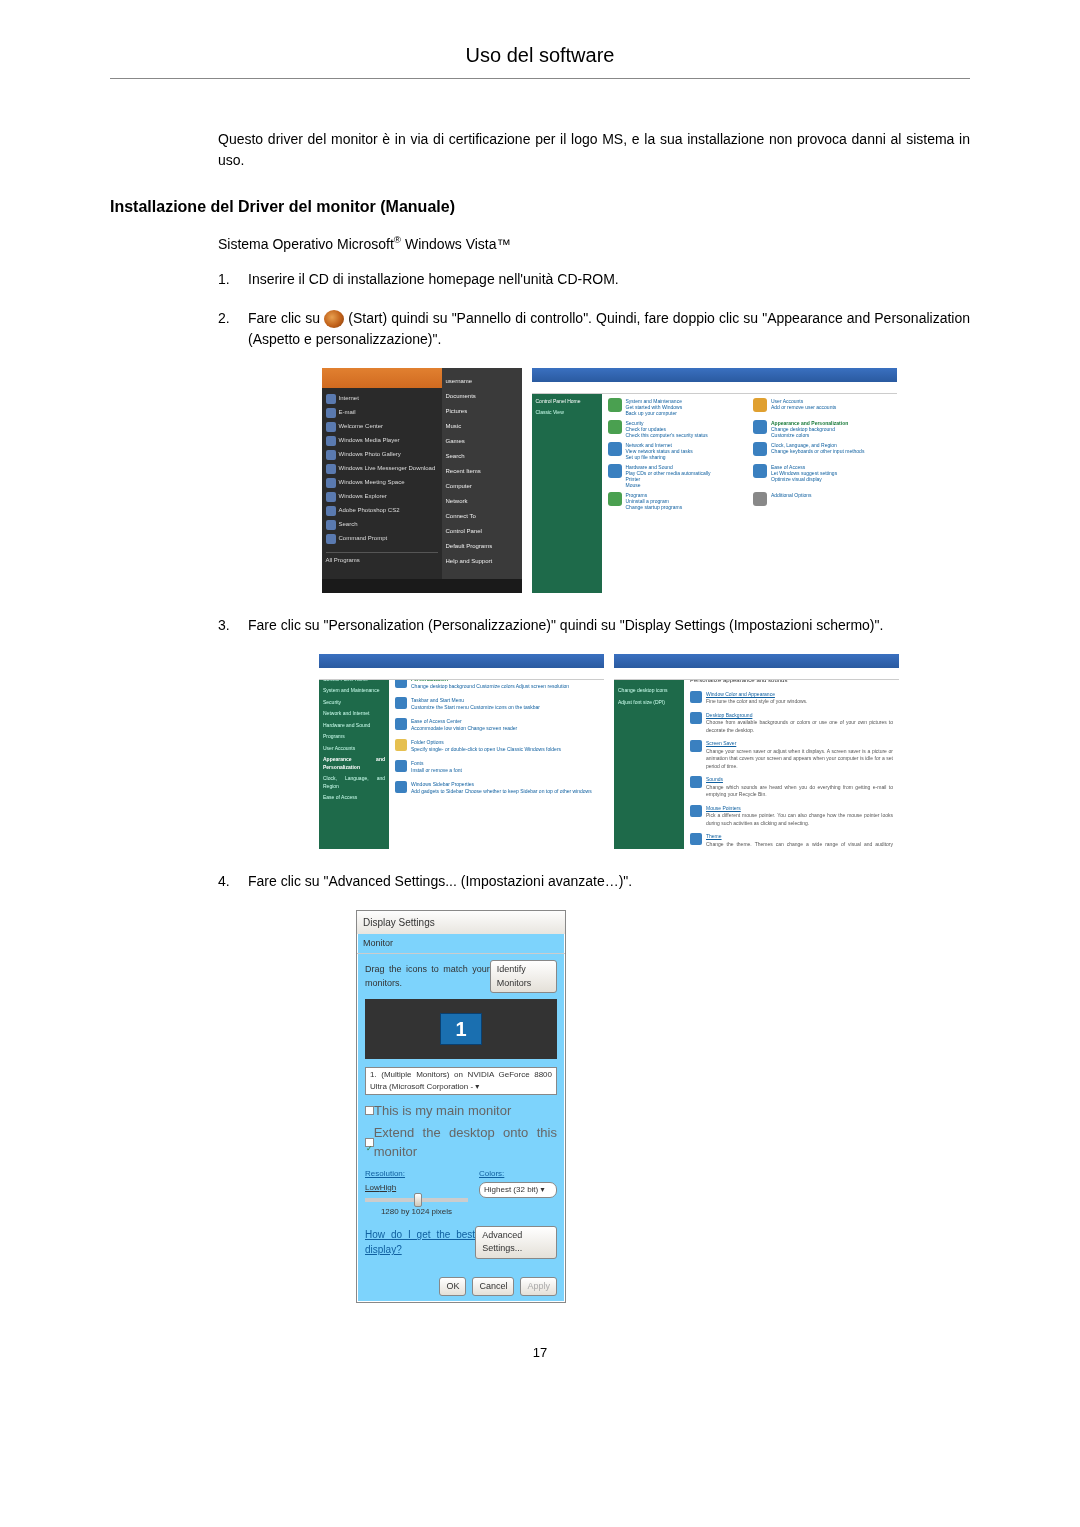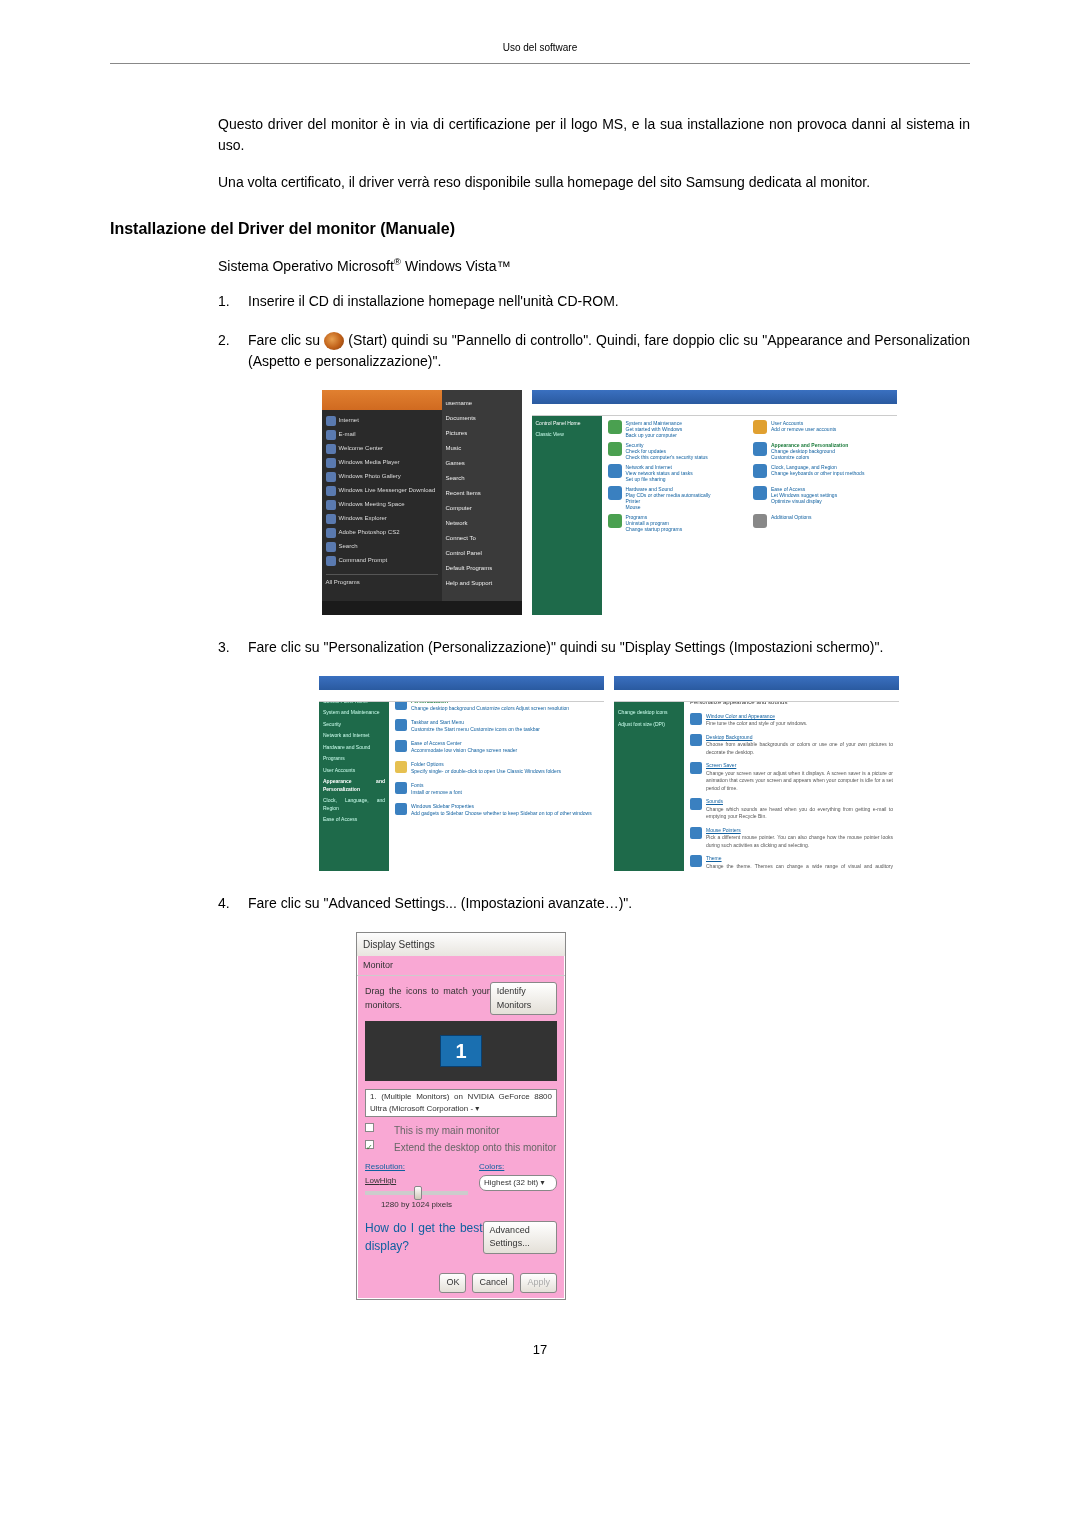--- a/index.html
+++ b/index.html
@@ -8,21 +8,21 @@
       font-size: 14px;
       color: #000;
       background: #fff;
       width: 1080px;
       margin: 0 auto;
       padding: 40px 110px 40px 110px;
       line-height: 1.5;
     }
     .header-title {
       text-align: center;
-      font-size: 10px;
+      font-size: 20px;
       padding-bottom: 8px;
       border-bottom: 1px solid #888;
       margin-bottom: 50px;
     }
     .content-indent {
       margin-left: 108px;
     }
     .note-row {
       display: flex;
       align-items: center;
@@ -147,21 +147,21 @@
     }
     .pers-side { width:70px; background:#1e6a4a; padding:20px 4px 4px 4px; font-size:5px; color:#cfe;}
     .pers-main { flex:1; background:#fff; padding:22px 6px 6px 6px; font-size:5px; color:#1060a0;}
     .pers-item { display:flex; gap:4px; margin-bottom:6px;}
     .pers-item .pic { width:12px;height:12px;border-radius:2px;flex-shrink:0;}
 
     .display-dialog {
       width: 210px;
       margin: 18px 0 30px 108px;
       border: 1px solid #888;
-      background: #f9a8d4;
+      background: #7dd3fc;
       font-size: 9px;
       color: #333;
       box-shadow: 0 0 0 1px #fff inset;
     }
     .dlg-title { background: linear-gradient(#fdfdfd,#e8e5df); padding: 4px 6px; font-size:10px;}
     .dlg-tab { padding:3px 6px; border-bottom:1px solid #ccc; font-size:9px;}
     .dlg-body { padding:6px 8px; }
     .dlg-row { display:flex; justify-content:space-between; align-items:center; margin-bottom:6px;}
     .dlg-btn {
       display:inline-block;
@@ -182,41 +182,40 @@
       position:relative;
     }
     .monitor-box {
       width: 42px; height: 32px;
       background:#1a6fb0;
       display:flex;align-items:center;justify-content:center;
       color:#fff; font-size:20px; font-weight:bold;
       border:1px solid #0a4070;
     }
     .dlg-select { border:1px solid #888; background:#fff; padding:1px 4px; font-size:8px; display:block; margin-bottom:6px;}
-    .dlg-chk { display:flex; gap:20px; font-size:10px; color:#666; margin-bottom:2px;}
+    .dlg-chk { display:flex; align-items:center; gap:0; font-size:13px; color:#666; margin-bottom:2px;}
     .dlg-chk .box { width:9px;height:9px;border:1px solid #888;background:#fff;display:inline-block;}
     .dlg-chk .box.ckd::after{content:"✓";font-size:8px;color:#2a7a2a;position:relative;top:-2px;left:0;}
     .slider-area { display:flex; gap:12px; }
     .slider-col { flex:1; }
     .slider-col .lbl { font-size:8px; color:#1060a0; margin-bottom:2px; text-decoration:underline;}
     .track { height:4px;background:#ccc;position:relative;margin:4px 0;}
     .thumb { width:8px;height:14px;background:linear-gradient(#fff,#cfc8b8);border:1px solid #888;position:absolute;top:-5px;left:48%;border-radius:2px;}
-    .dlg-link { color:#1060a0; font-size:12px;}
+    .dlg-link { color:#1060a0; text-decoration:underline; font-size:10px;}
     .dlg-footer { display:flex; justify-content:flex-end; gap:6px; padding:6px 8px;}
     .page-num { text-align:center; font-size:13px; margin-top:40px;}
     sup { font-size: 0.7em; }
   </style>
 </head>
 <body>
 
 <div class="header-title">Uso del software</div>
 
 <div class="content-indent">
   <p class="para">Questo driver del monitor è in via di certificazione per il logo MS, e la sua installazione non provoca danni al sistema in uso.</p>
-  <p class="para">Una volta certificato, il driver verrà reso disponibile sulla homepage del sito Samsung dedicata al monitor.</p>
 </div>
 
 <h2 class="section-heading">Installazione del Driver del monitor (Manuale)</h2>
 
 <p class="indent-para">
   <span>Sistema Operativo Microsoft</span><sup>®</sup><span> Windows Vista™</span>
 </p>
 
 <ol class="steps">
   <li>Inserire il CD di installazione homepage nell'unità CD-ROM.</li>

